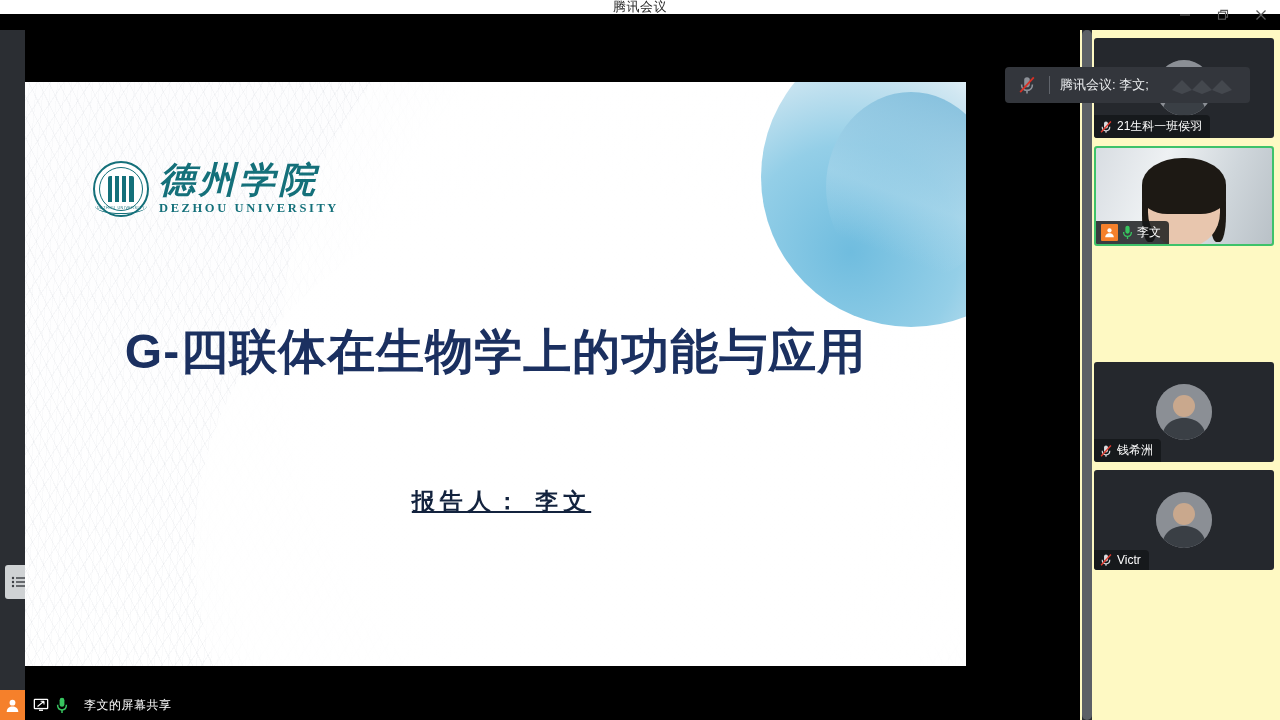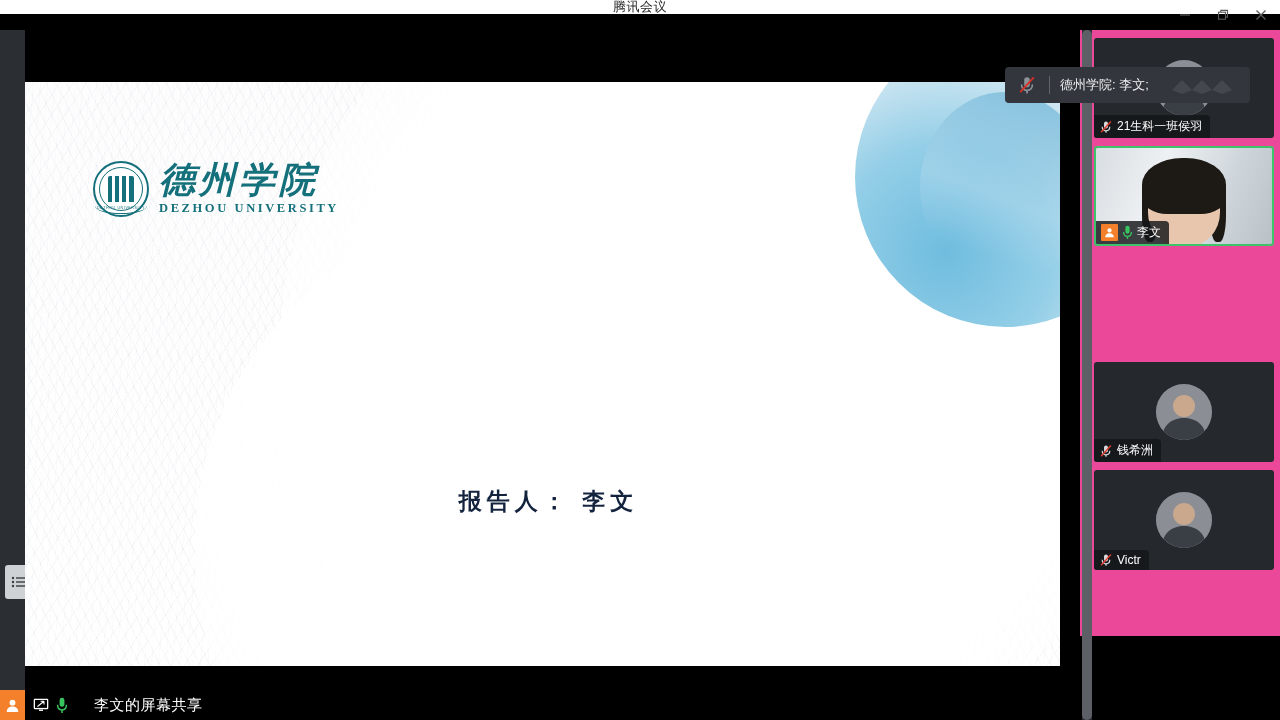--- a/index.html
+++ b/index.html
@@ -44,21 +44,21 @@
     display:flex; align-items:center; justify-content:center;
     cursor:pointer;
   }
 
   
   #slide-wrap {
     position:absolute; left:25px; top:0; width:1035px; height:660px;
     background:#000;
   }
   #slide {
-    position:absolute; left:0; top:52px; width:1035px; height:584px;
+    position:absolute; left:0; top:52px; width:941px; height:584px;
     background:#ffffff;
     overflow:hidden;
   }
   
   #slide .bgwash {
     position:absolute; inset:0;
     background:
       radial-gradient(ellipse 420px 330px at 62% 48%, rgba(255,255,255,1) 0%, rgba(255,255,255,.9) 55%, rgba(255,255,255,0) 70%),
       linear-gradient(180deg,#fdfdfe 0%,#ffffff 100%);
   }
@@ -146,47 +146,48 @@
   }
   .slide-title .lead {
     font-family:"Liberation Sans","DejaVu Sans",sans-serif;
     font-weight:700;
   }
   .presenter {
     position:absolute; left:12px; right:0; top:404px;
     text-align:center;
     font-size:23px; font-weight:700; color:#13233e;
     letter-spacing:5px;
+    text-decoration:underline;
   }
   .slide-date {
     position:absolute; left:0; right:0; top:452px;
     text-align:center;
     font-family:"Liberation Serif","DejaVu Serif",serif;
     font-size:25px; color:#13233e; letter-spacing:.5px;
   }
   .slide-date span { background:rgba(255,255,255,.85); padding:0 6px; }
 
   
   #bottombar {
     position:absolute; left:0; top:690px; width:1080px; height:30px;
     background:#000; display:flex; align-items:center;
   }
   #bottombar .hostchip {
     width:25px; height:30px; background:#f5802b;
     display:flex; align-items:center; justify-content:center;
   }
   #bottombar .icons { display:flex; align-items:center; gap:7px; padding-left:8px; }
   #bottombar .label {
-    color:#ffffff; font-size:15px; margin-left:26px; letter-spacing:.5px;
+    color:#ffffff; font-size:12px; margin-left:16px; letter-spacing:.5px;
   }
 
   
   #rightcol {
-    position:absolute; left:1080px; top:30px; width:200px; height:606px;
-    background:#ec4899;
+    position:absolute; left:1080px; top:30px; width:200px; height:690px;
+    background:#fef9c3;
   }
   #scrolltrack {
     position:absolute; left:2px; top:0; width:10px; height:690px;
     background:#2a2d32;
   }
   #scrollthumb {
     position:absolute; left:2px; top:0; width:10px; height:690px;
     background:#5c6066; border-radius:5px;
   }
   #tiles {
@@ -318,20 +319,23 @@
             <div class="ring-i"></div>
             <div class="book"></div>
             <div class="arc">DEZHOU UNIVERSITY</div>
           </div>
           <div class="words">
             <div class="cn">德州学院</div>
             <div class="en">DEZHOU UNIVERSITY</div>
           </div>
         </div>
 
+        <div class="slide-title">
+          <span class="lead">G-</span><span>四联体在生物学上的功能与应用</span>
+        </div>
 
         <div class="presenter">报告人： 李文</div>
 
       </div>
     </div>
   </div>
 
   <div id="bottombar">
     <div class="hostchip">
       <svg width="15" height="15" viewBox="0 0 16 16">
@@ -453,21 +457,21 @@
   <div id="toast">
     <div class="mic">
       <svg width="20" height="20" viewBox="0 0 20 20">
         <rect x="7.2" y="2.2" width="5.6" height="10" rx="2.8" fill="#8d9198"></rect>
         <path d="M4.6 9.6 C4.6 13.6 7 15.4 10 15.4 C13 15.4 15.4 13.6 15.4 9.6" stroke="#8d9198" stroke-width="1.6" fill="none"></path>
         <line x1="10" y1="15.4" x2="10" y2="18.4" stroke="#8d9198" stroke-width="1.6"></line>
         <line x1="3.2" y1="17.2" x2="16.8" y2="2.4" stroke="#d93025" stroke-width="1.8"></line>
       </svg>
     </div>
     <div class="divider"></div>
-    <div class="txt">德州学院: 李文;</div>
+    <div class="txt">腾讯会议: 李文;</div>
     <div class="chev">
       <svg width="66" height="22" viewBox="0 0 66 22">
         <path d="M2 16 L12 6 L22 16 L12 20 Z" fill="#53575e"></path>
         <path d="M22 16 L32 6 L42 16 L32 20 Z" fill="#53575e"></path>
         <path d="M42 16 L52 6 L62 16 L52 20 Z" fill="#53575e"></path>
       </svg>
     </div>
   </div>
 
 </div>

